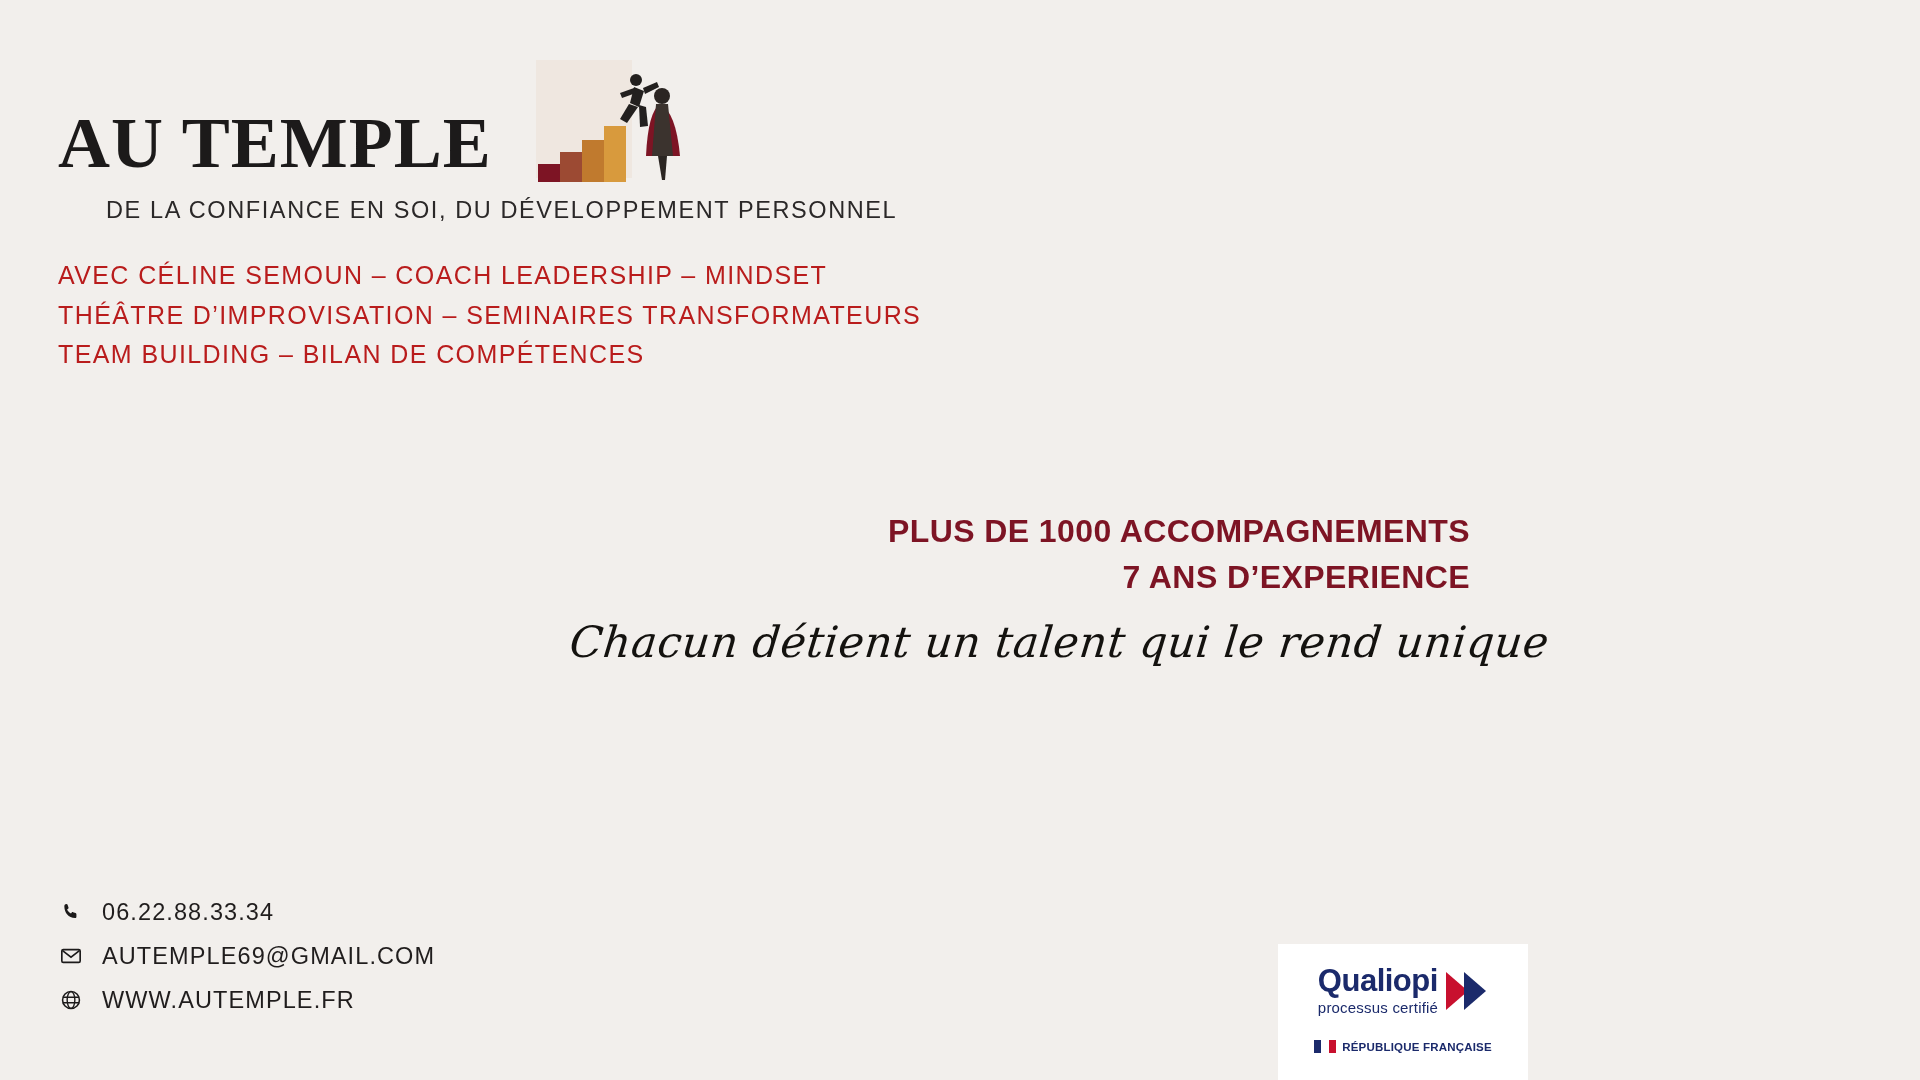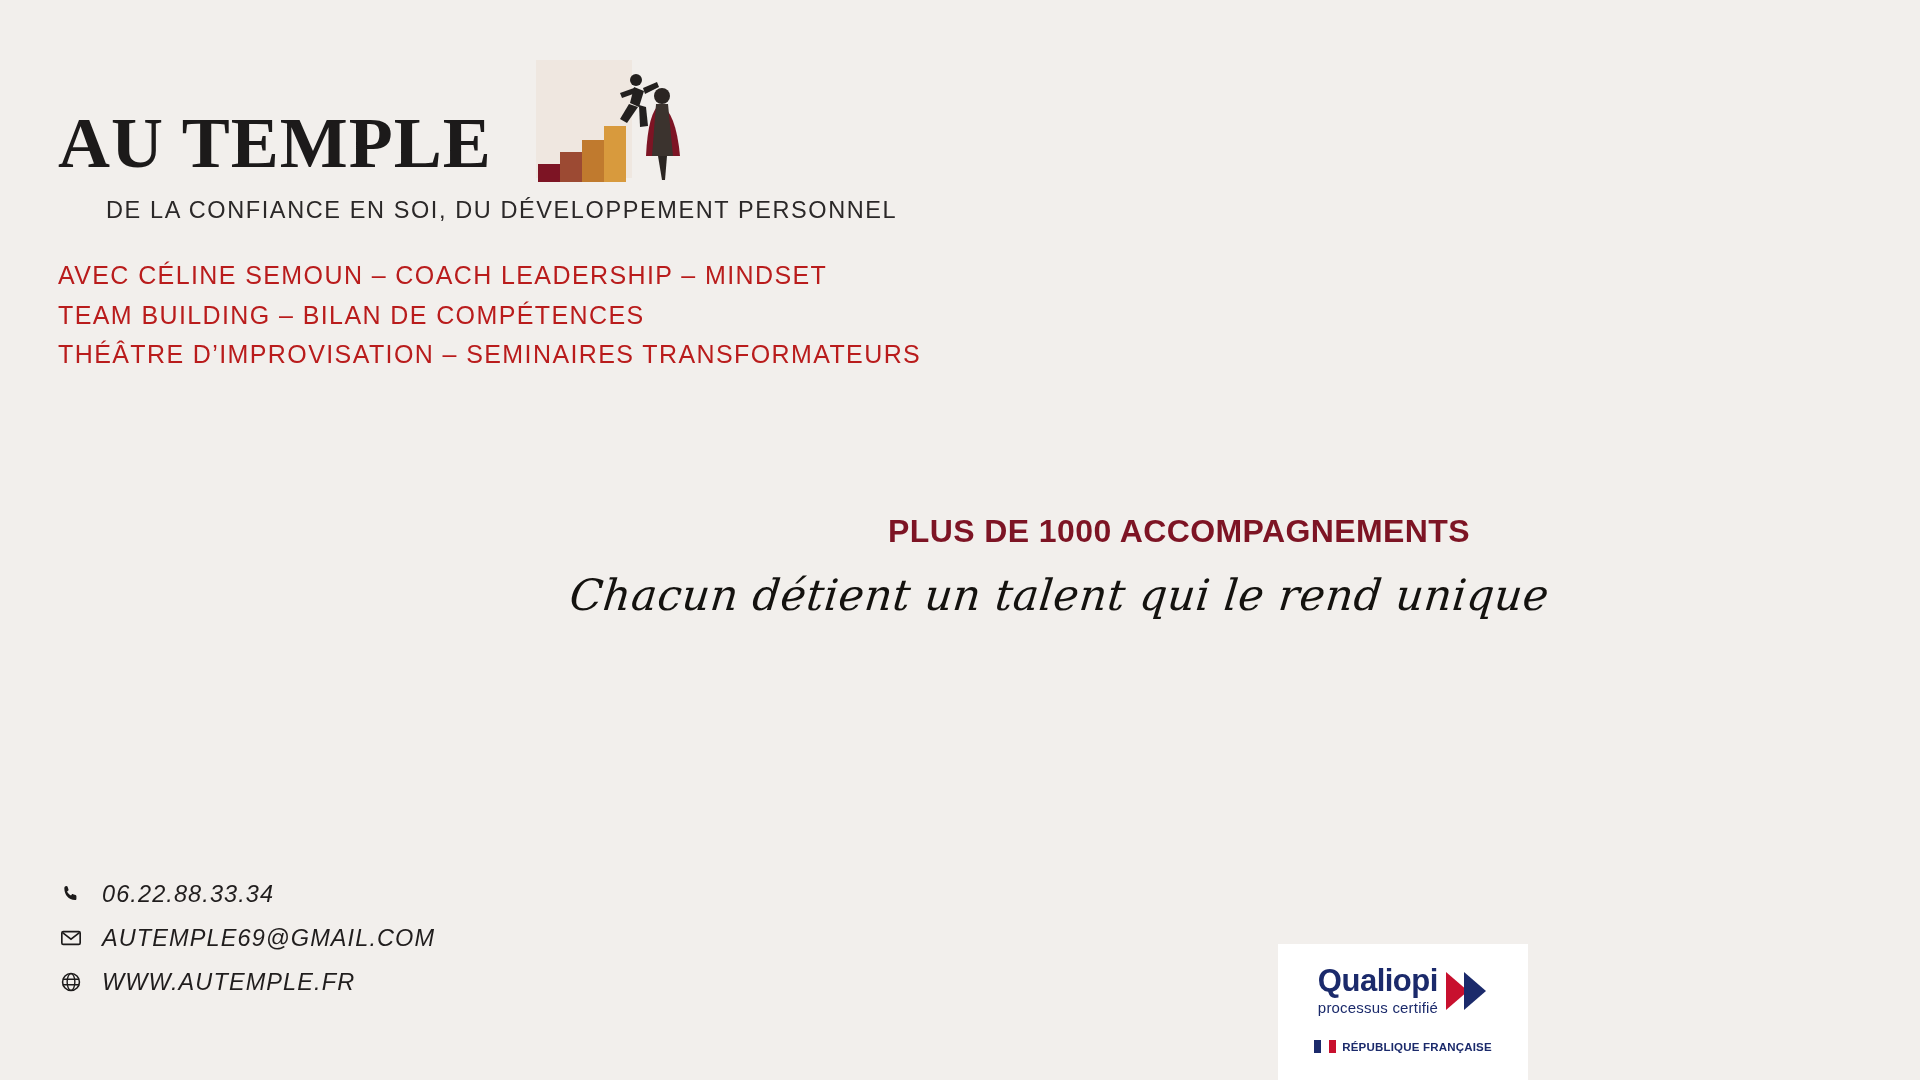--- a/index.html
+++ b/index.html
@@ -93,22 +93,21 @@
     letter-spacing: 0.5px;
     white-space: nowrap;
     transform: skewX(-6deg);
     transform-origin: right center;
   }
 
   
   .contact-block {
     position: absolute;
     left: 58px;
-    bottom: 76px;
-    font-style: italic;
+    bottom: 58px;
   }
   .contact-row {
     display: flex;
     align-items: center;
     height: 44px;
     gap: 18px;
   }
   .contact-icon {
     width: 26px;
     display: flex;
@@ -218,27 +217,28 @@
             <path d="M148 96 l4 24 3 0 2 -24 z" fill="#2b2522"></path>
           </g>
         </svg>
       </div>
     </div>
 
     <div class="tagline">DE LA CONFIANCE EN SOI, DU DÉVELOPPEMENT PERSONNEL</div>
 
     <div class="services">
       <div>AVEC CÉLINE SEMOUN – COACH LEADERSHIP – MINDSET</div>
+      <div>THÉÂTRE D’IMPROVISATION – SEMINAIRES TRANSFORMATEURS</div>
       <div>TEAM BUILDING – BILAN DE COMPÉTENCES</div>
-      <div>THÉÂTRE D’IMPROVISATION – SEMINAIRES TRANSFORMATEURS</div>
     </div>
   </div>
 
   <div class="headline-block">
     <div class="headline">PLUS DE 1000 ACCOMPAGNEMENTS</div>
+    <div class="headline">7 ANS D’EXPERIENCE</div>
     <div class="script-line">Chacun détient un talent qui le rend unique</div>
   </div>
 
   <div class="contact-block">
 
     <div class="contact-row">
       <span class="contact-icon">
         <svg width="20" height="20" viewBox="0 0 24 24" fill="#1c1a1a" aria-hidden="true">
           <path d="M6.6 2.5c.7 0 1.2.4 1.4 1l1 3c.2.6 0 1.2-.5 1.6l-1.2.9c1 2.1 2.6 3.8 4.7 4.9l.9-1.2c.4-.5 1-.7 1.6-.5l3 1c.6.2 1 .8 1 1.4v3c0 .9-.7 1.6-1.6 1.5C8.7 18.6 4.4 13.2 4 5.6c0-1.7.5-3.1 2.6-3.1z"></path>
         </svg>

